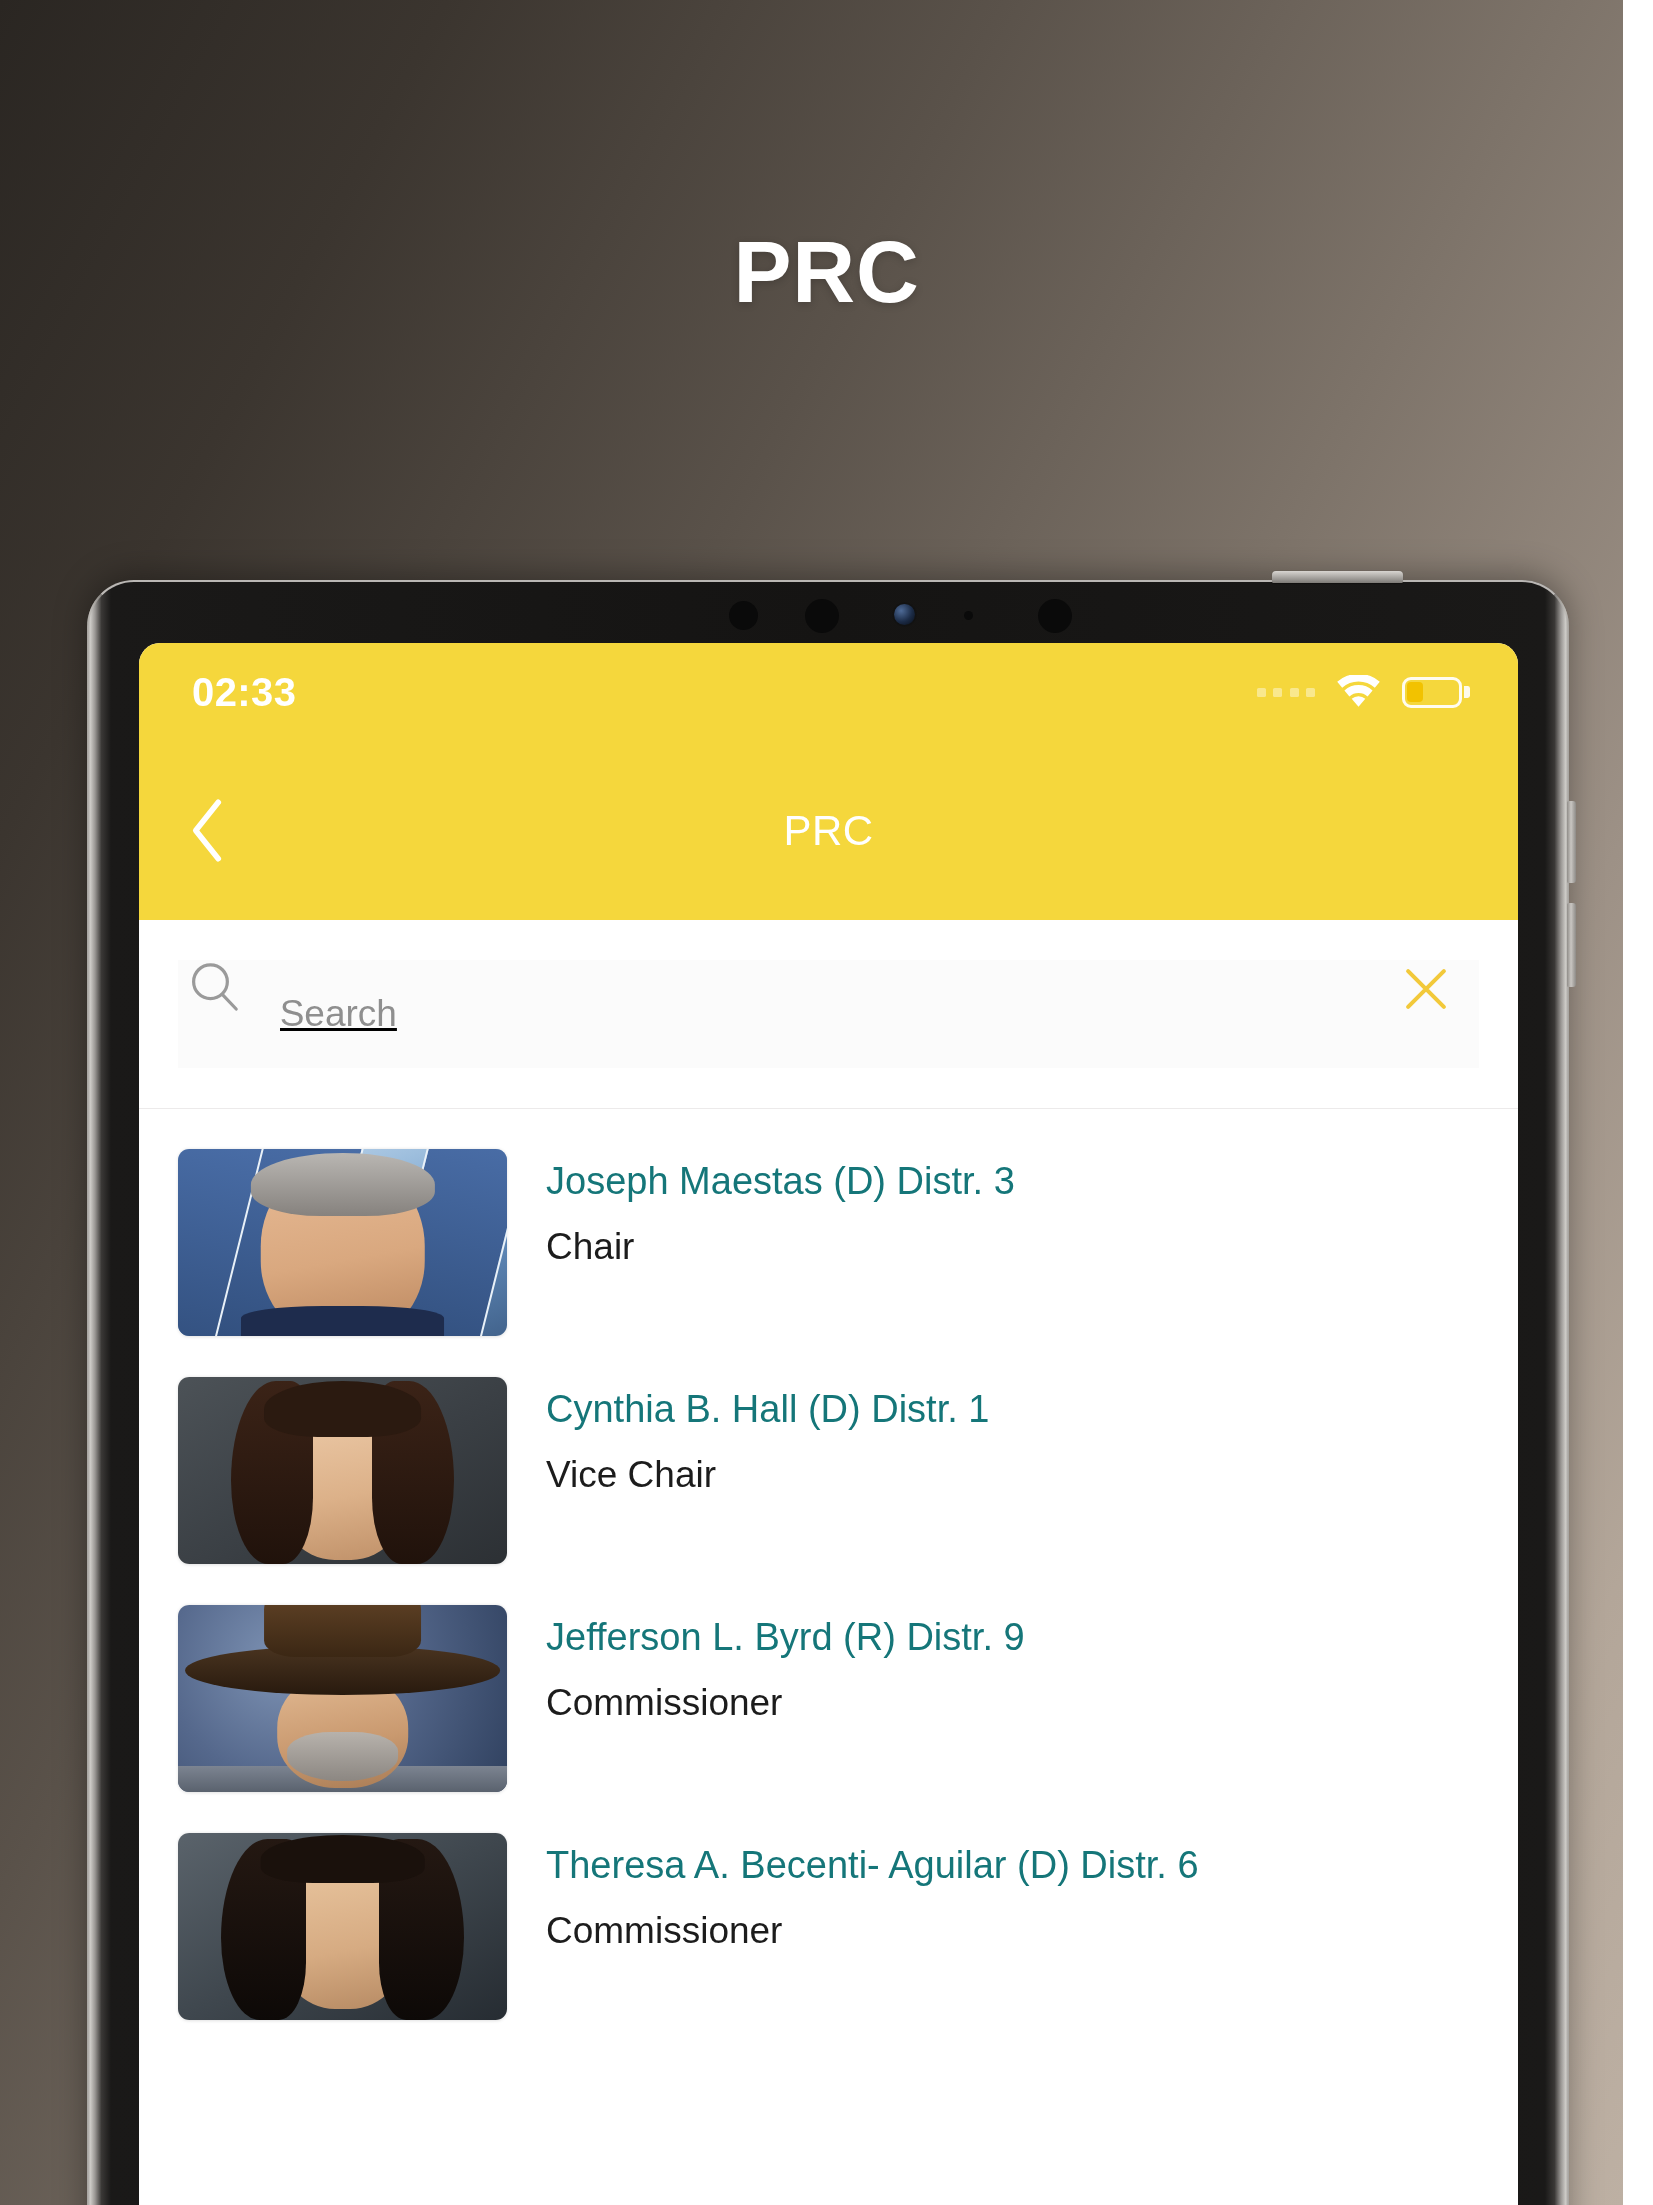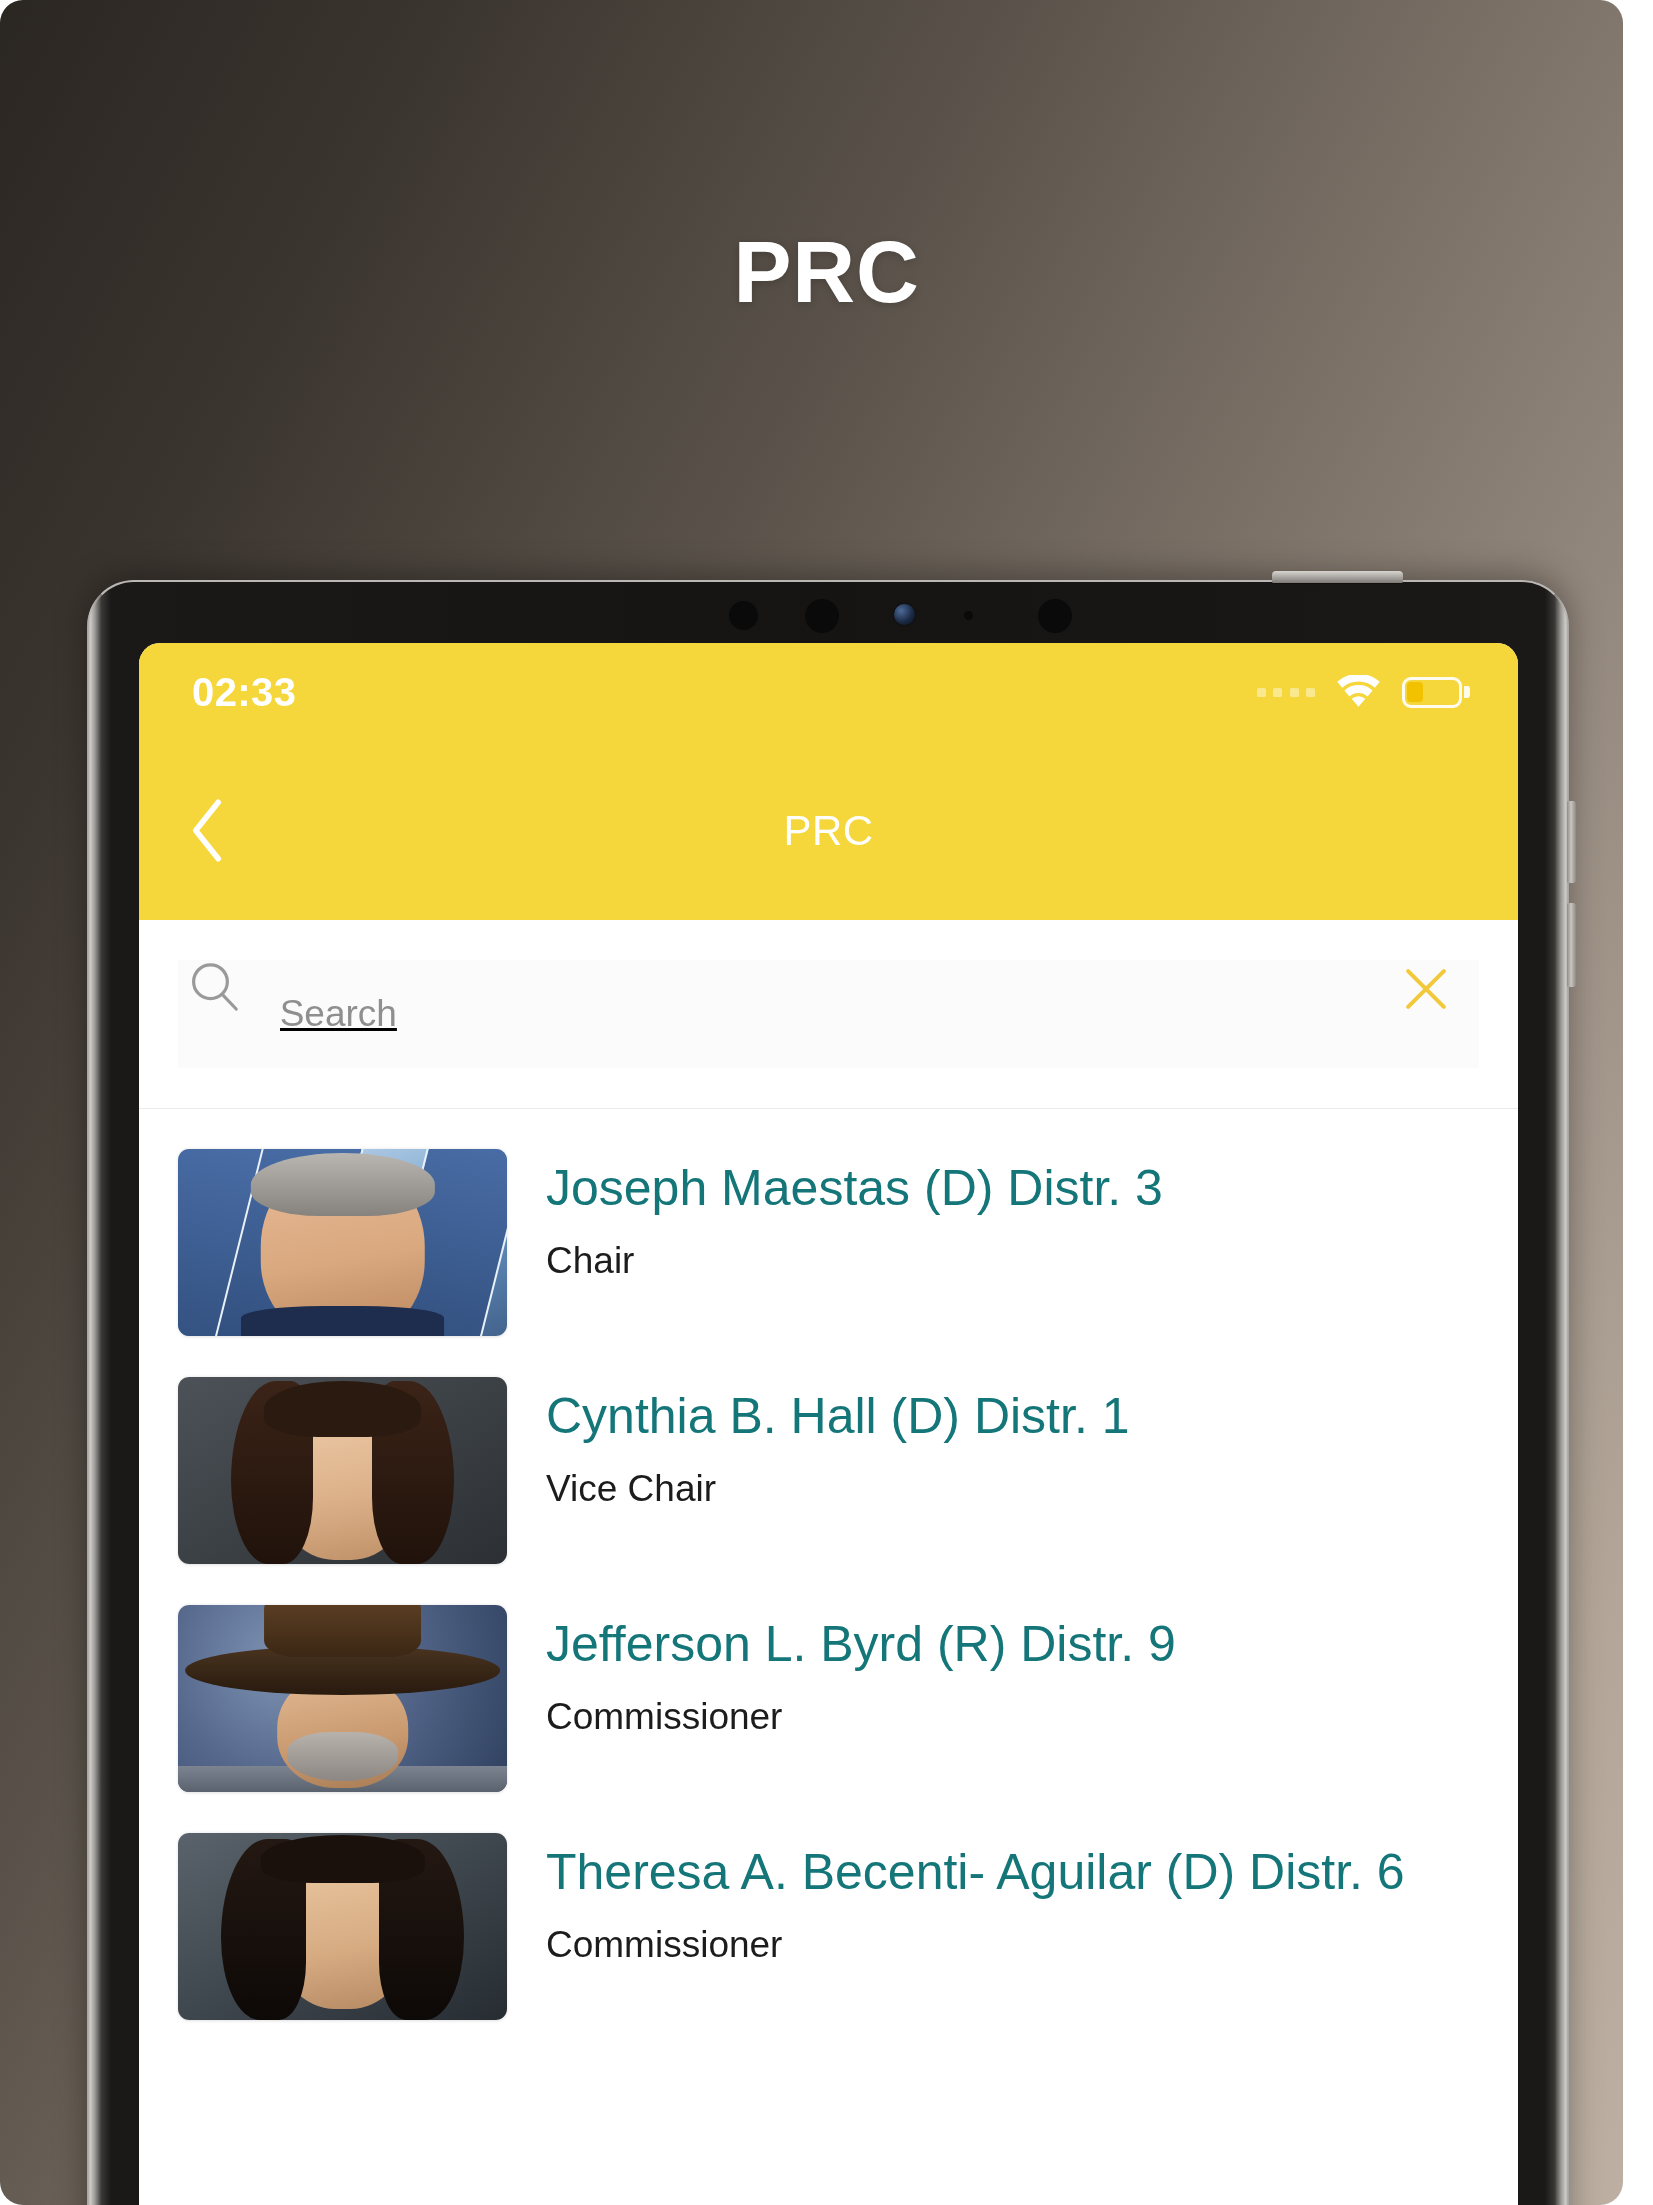--- a/index.html
+++ b/index.html
@@ -15,21 +15,20 @@
     width:1623px; height:2205px;
     background:
       linear-gradient(118deg,
         #2a2622 0%,
         #3b352f 16%,
         #5a524a 36%,
         #7d7369 56%,
         #9d9186 74%,
         #b3a699 88%,
         #bdb0a3 100%);
-    border-radius: 23px;
   }
   #promo-title {
     position:absolute;
     top:222px; left:0; width:1653px;
     text-align:center;
     color:#ffffff;
     font-size:87px;
     font-weight:700;
     letter-spacing:0.8px;
     text-shadow:0 1.6px 8px rgba(0,0,0,.18);
@@ -208,21 +207,21 @@
     overflow:hidden;
     box-shadow:0 0.8px 3.2px rgba(0,0,0,.12);
     position:relative;
   }
   .member-text {
     margin-left:39px;
     padding-top:9.7px;
   }
   .member-name {
     color:var(--accent);
-    font-size:50px;
+    font-size:38px;
     line-height:1.18;
     font-weight:400;
     text-align:center;
   }
   .member-role {
     color:#1c1c1c;
     font-size:37px;
     margin-top:22.6px;
     font-weight:400;
   }

